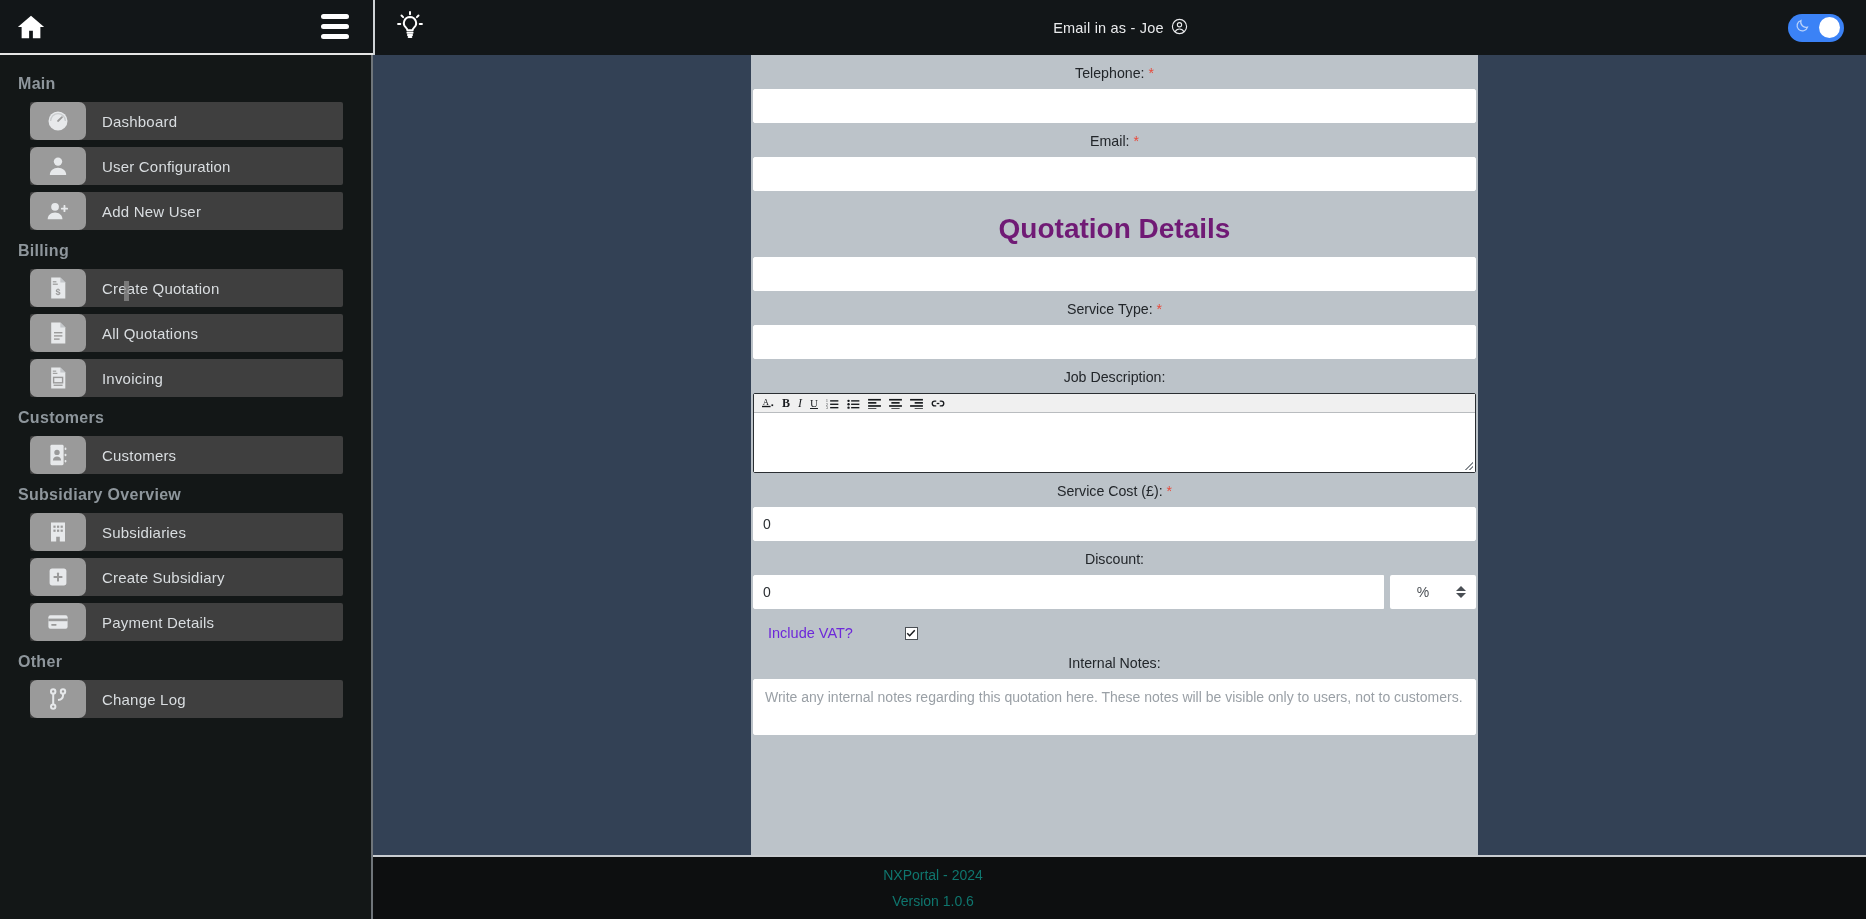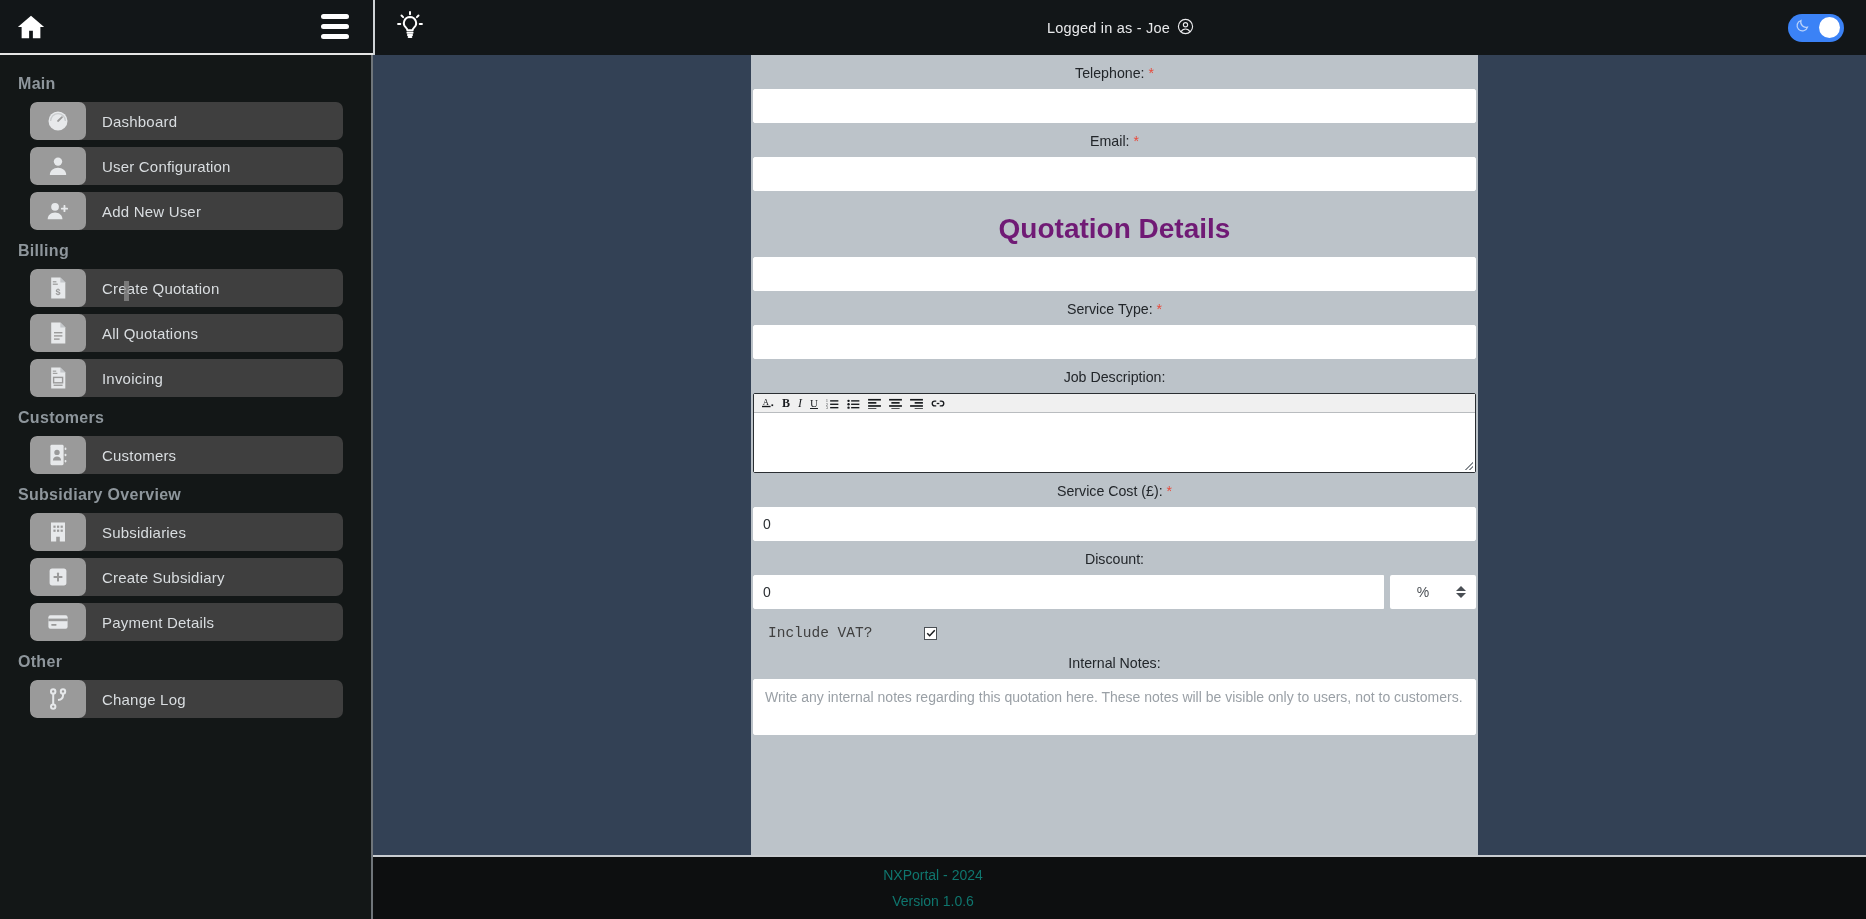--- a/index.html
+++ b/index.html
@@ -66,21 +66,21 @@
     overflow: hidden;
   }
   .sb-group-title {
     color: #8e969c; font-size: 16px; font-weight: bold;
     margin: 0 0 9px 18px; letter-spacing: .3px;
   }
   .sb-group { margin-bottom: 12px; }
   .sb-item {
     display: flex; align-items: stretch;
     width: 313px; height: 38px; margin: 0 0 7px 30px;
-    background: #3f3f3f; border-radius: 7px;
+    background: #3f3f3f; border-radius: 2px;
     cursor: pointer; overflow: hidden;
   }
   .sb-icon {
     width: 56px; min-width: 56px;
     background: #9a9a9a;
     border-radius: 7px;
     display: flex; align-items: center; justify-content: center;
   }
   .sb-icon svg { width: 24px; height: 24px; display: block; }
   .sb-label {
@@ -150,21 +150,21 @@
     width: 86px; height: 34px; background: #fff; margin-left: 6px;
     display: flex; align-items: center; justify-content: space-between;
     padding: 0 10px 0 0; border-radius: 2px; cursor: pointer;
   }
   .unit-select .u { flex: 1; text-align: center; color: #4a4f54; font-size: 14px; }
   .spin { display: flex; flex-direction: column; gap: 2px; }
   .spin i { display: block; width: 0; height: 0; border-left: 5px solid transparent; border-right: 5px solid transparent; }
   .spin i.up { border-bottom: 5px solid #4a4f54; }
   .spin i.dn { border-top: 5px solid #4a4f54; }
   .vat-row { display: flex; align-items: center; padding: 16px 17px 4px; }
-  .vat-lbl { color: #404040; font-size: 14.5px; font-family: Liberation Mono, monospace; }
+  .vat-lbl { color: #6d28d9; font-size: 14.5px; }
   .chk {
     width: 13px; height: 13px; margin-left: 52px;
     background: #fff; border: 1px solid #4a4f54;
     display: flex; align-items: center; justify-content: center;
     cursor: pointer;
   }
   .chk svg { width: 10px; height: 10px; }
   .notes {
     width: 100%; height: 56px; background: #fff; border: 1px solid #fff;
     border-radius: 2px; padding: 9px 11px;
@@ -214,21 +214,21 @@
     <div class="tb-right">
       <span>
         <svg class="bulb" viewBox="0 0 24 26" fill="none" stroke="#ffffff" stroke-width="1.6" stroke-linecap="round">
           <path d="M12 5.6a5 5 0 0 0-3.3 8.7c.7.7 1.1 1.3 1.2 2.1h4.2c.1-.8.5-1.4 1.2-2.1A5 5 0 0 0 12 5.6z"></path>
           <path d="M9.9 18.4h4.2M10.3 20.3h3.4M10.9 22h2.2"></path>
           <path d="M12 1.6v1.8M5.1 4.5l1.3 1.3M2.3 11.3h1.8M21.7 11.3h-1.8M18.9 4.5l-1.3 1.3"></path>
         </svg>
       </span>
 
       <div class="logged-in">
-        <span>Logged in as - Joe</span>
+        <span>Email in as - Joe</span>
         <span>
           <svg class="user-circ" viewBox="0 0 24 24" fill="none" stroke="#e9eaec" stroke-width="1.6">
             <circle cx="12" cy="12" r="10"></circle>
             <circle cx="12" cy="9.5" r="3"></circle>
             <path d="M5.8 19.5a6.8 6.8 0 0 1 12.4 0"></path>
           </svg>
         </span>
       </div>
 
       <div class="toggle">

